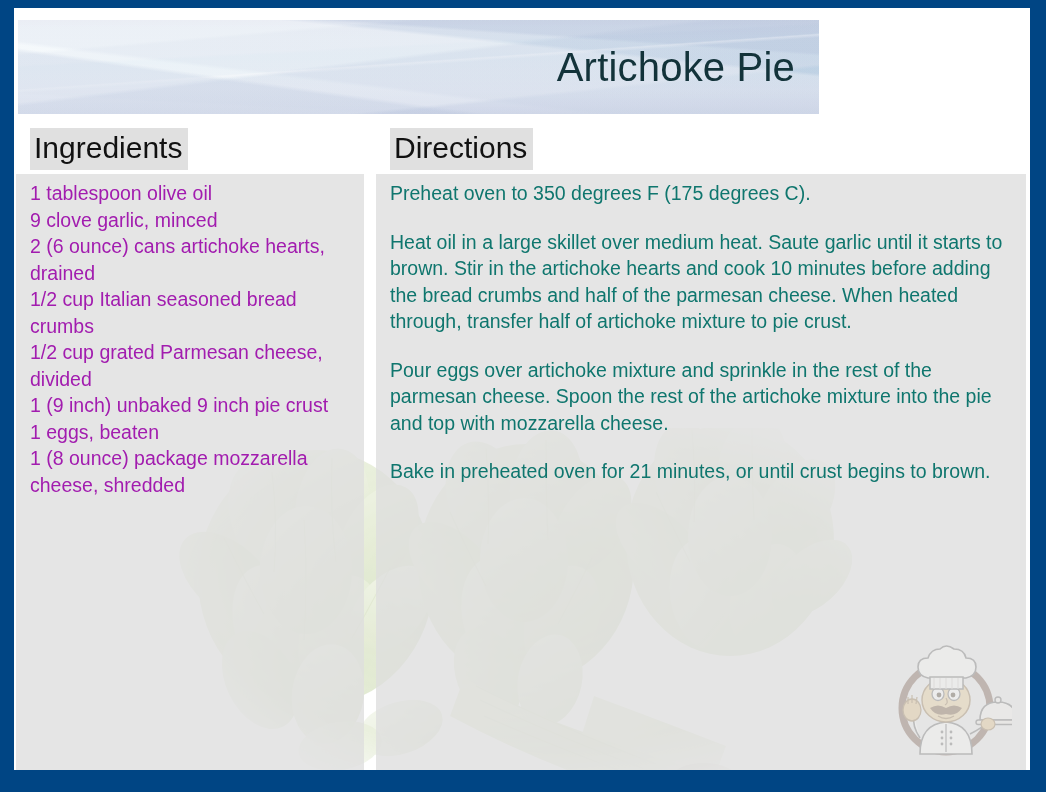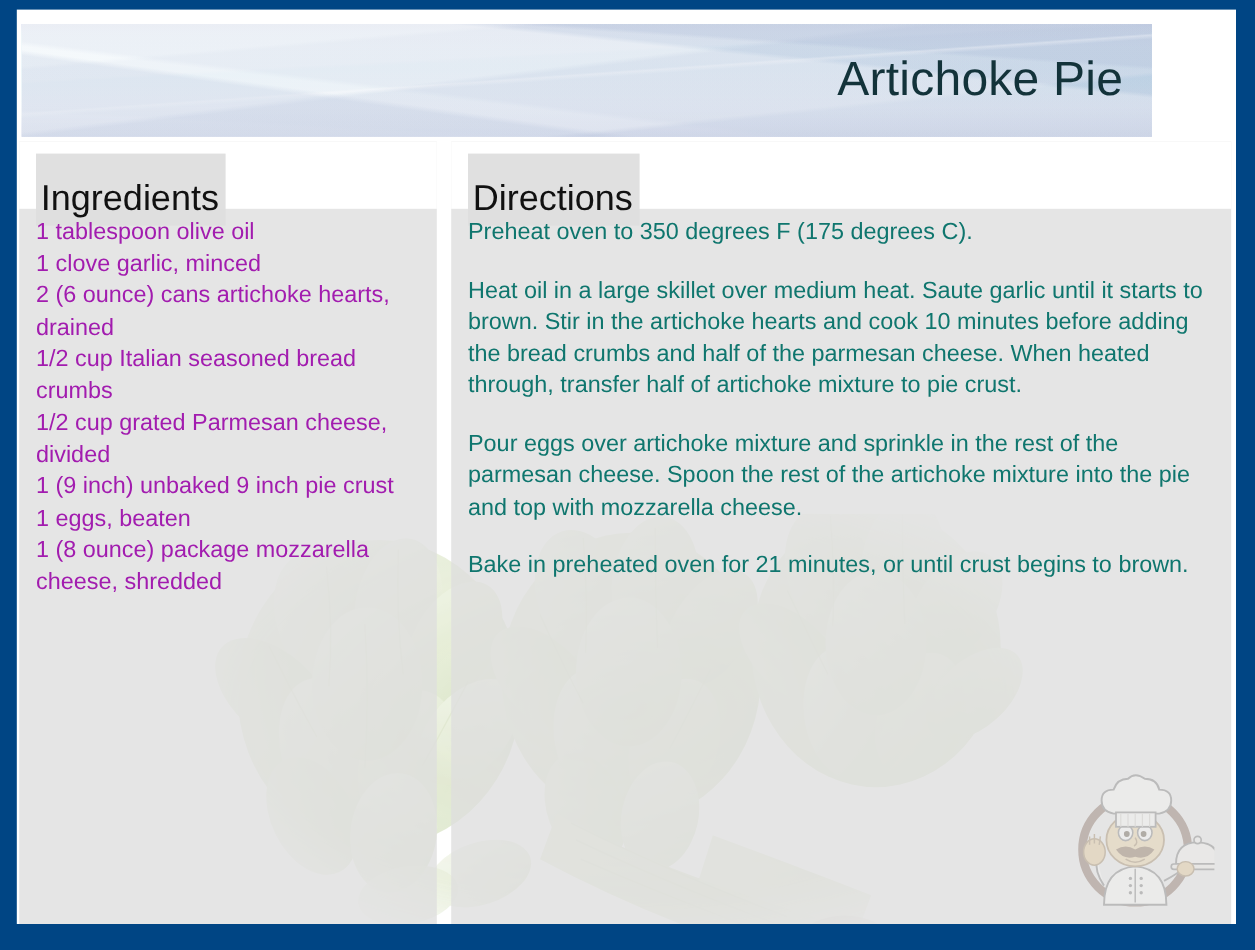--- a/index.html
+++ b/index.html
@@ -30,21 +30,21 @@
     height: 762px;
     background: #ffffff;
     overflow: hidden;
   }
 
   
   .banner {
     position: absolute;
     left: 4px;
     top: 12px;
-    width: 942px;
+    width: 801px;
     height: 94px;
     overflow: hidden;
     background:
       linear-gradient(180deg,
         #c8cfe4 0%,
         #d5e7f2 8%,
         #d9f1f7 20%,
         #d4f0f7 40%,
         #def2f7 58%,
         #e4edf6 74%,
@@ -125,21 +125,21 @@
   .head-right { width: 650px; }
 
   .section-title {
     position: absolute;
     top: 10px;
     left: 14px;
     font-size: 30px;
     font-weight: 400;
     color: #111111;
     background: rgba(222,222,222,0.95);
-    padding: 18px 6px 2px 4px;
+    padding: 0 6px 2px 4px;
     line-height: 40px;
     white-space: nowrap;
   }
 
   .col-body {
     position: absolute;
     top: 62px;
     left: 0;
     right: 0;
     padding: 0 14px;
@@ -290,21 +290,21 @@
     </div>
 
     <div class="columns">
 
       <div class="col col-left">
         <div class="section-head head-left"></div>
         <div class="section-title">Ingredients</div>
         <div class="col-body">
           <ul class="ingredients-list">
             <li class="ingredient-line">1 tablespoon olive oil</li>
-            <li class="ingredient-line">1 clove garlic, minced</li>
+            <li class="ingredient-line">9 clove garlic, minced</li>
             <li class="ingredient-line">2 (6 ounce) cans artichoke hearts, drained</li>
             <li class="ingredient-line">1/2 cup Italian seasoned bread crumbs</li>
             <li class="ingredient-line">1/2 cup grated Parmesan cheese, divided</li>
             <li class="ingredient-line">1 (9 inch) unbaked 9 inch pie crust</li>
             <li class="ingredient-line">1 eggs, beaten</li>
             <li class="ingredient-line">1 (8 ounce) package mozzarella cheese, shredded</li>
           </ul>
         </div>
       </div>
 

